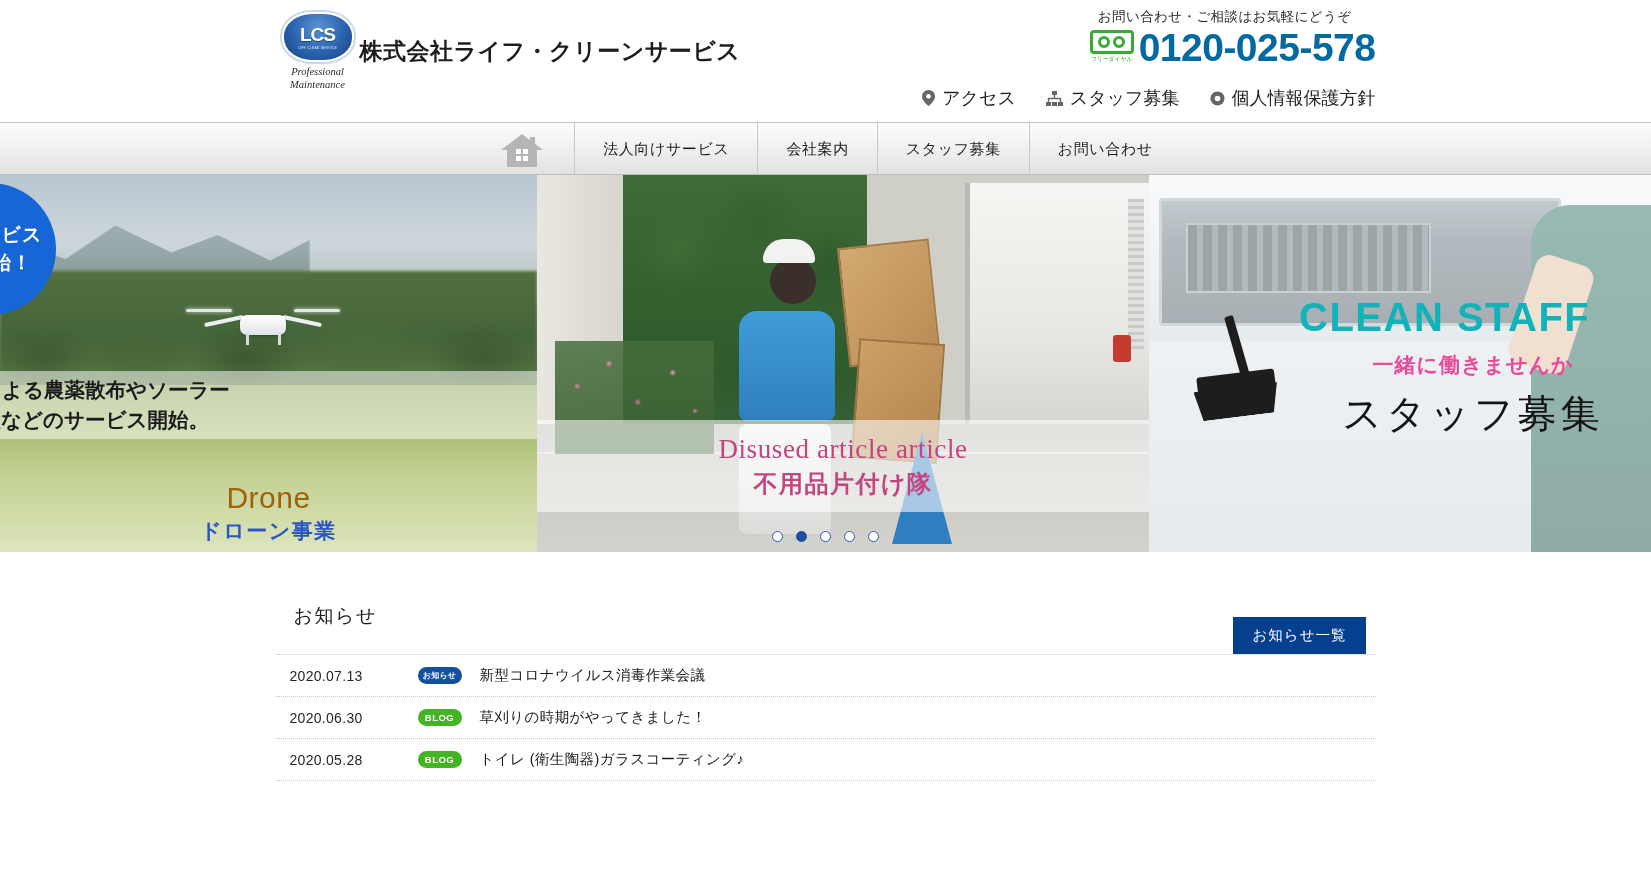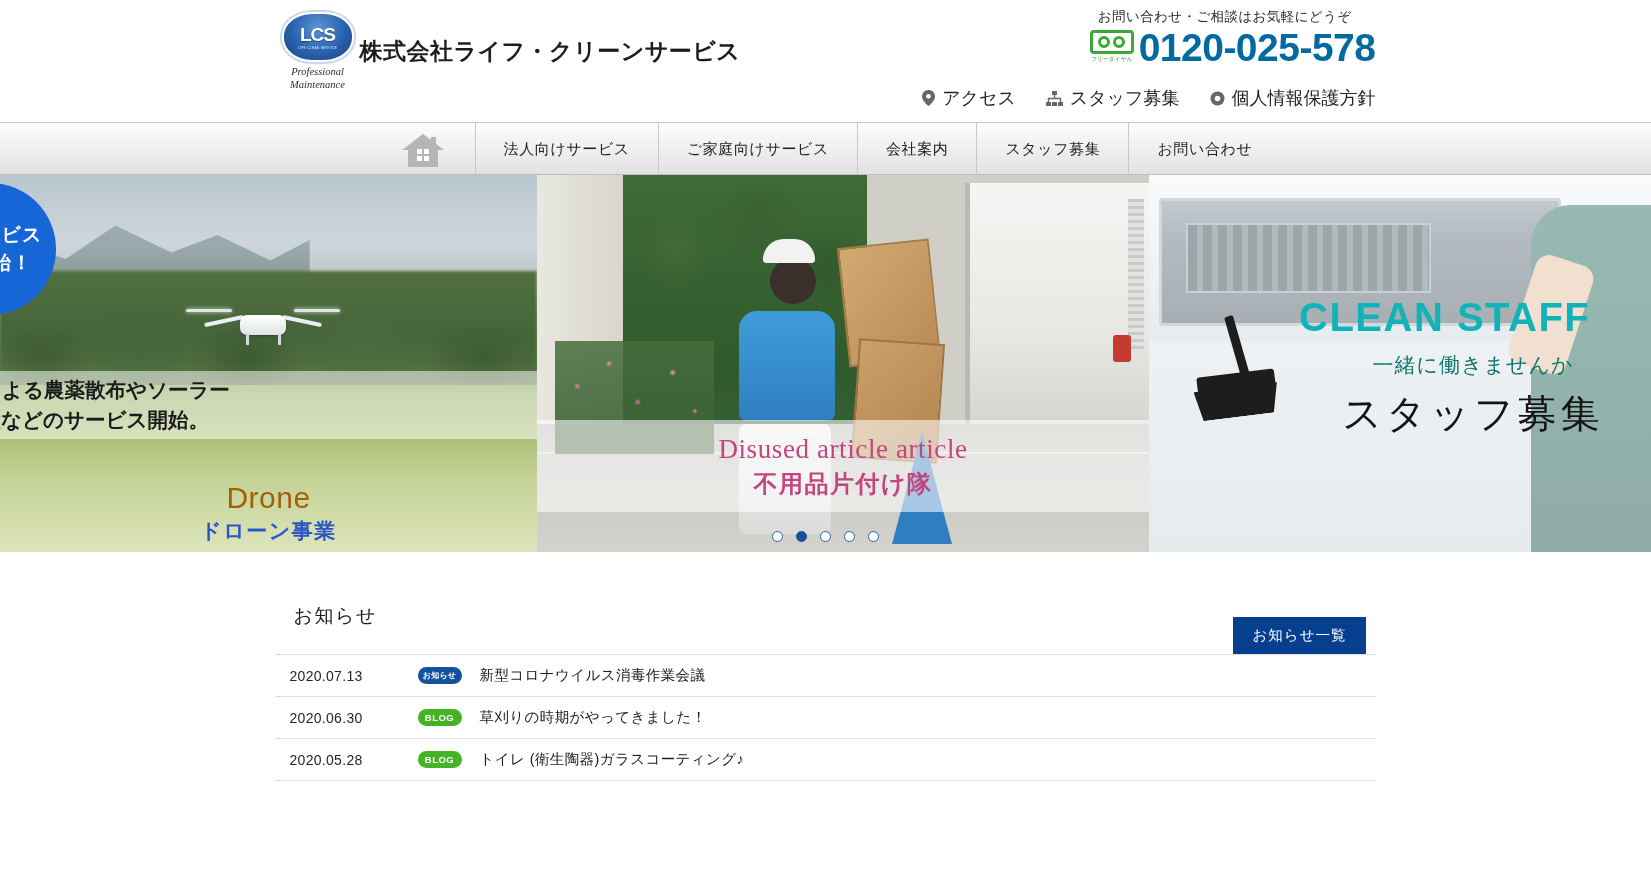--- a/index.html
+++ b/index.html
@@ -484,24 +484,25 @@
   }
   .c-text .en {
     font-size: 40px; font-weight: bold;
     color: #12b3b8; letter-spacing: 1.5px;
     line-height: 1.2;
     white-space: nowrap;
   }
   .c-text .sub {
     margin-top: 10px;
     font-size: 21px;
-    color: #0f766e;
+    color: #ec4899;
     letter-spacing: 1px;
     text-align: center;
     white-space: nowrap;
+    font-weight: bold;
   }
   .c-text .big {
     margin-top: 8px;
     font-family: "Liberation Serif", serif;
     font-size: 39px;
     color: #141414;
     letter-spacing: 4px;
     text-align: center;
     white-space: nowrap;
   }
@@ -654,21 +655,20 @@
       <svg class="house-icon" width="44" height="36" viewBox="0 0 44 36">
         <path d="M22 2 L43 18 H37 V35 H7 V18 H1 Z" fill="#b5b5b5"></path>
         <rect x="30" y="5" width="5" height="9" fill="#b5b5b5"></rect>
         <rect x="16" y="17" width="5" height="5" fill="#fff"></rect>
         <rect x="23" y="17" width="5" height="5" fill="#fff"></rect>
         <rect x="16" y="24" width="5" height="5" fill="#fff"></rect>
         <rect x="23" y="24" width="5" height="5" fill="#fff"></rect>
       </svg>
     </div>
     <div class="nav-item">法人向けサービス</div>
-    <div class="nav-item">ご家庭向けサービス</div>
     <div class="nav-item">会社案内</div>
     <div class="nav-item">スタッフ募集</div>
     <div class="nav-item">お問い合わせ</div>
   </div>
 </div>
 
 <div class="carousel">
   <div class="slides-row">
 
     <div class="slide slide-a">

